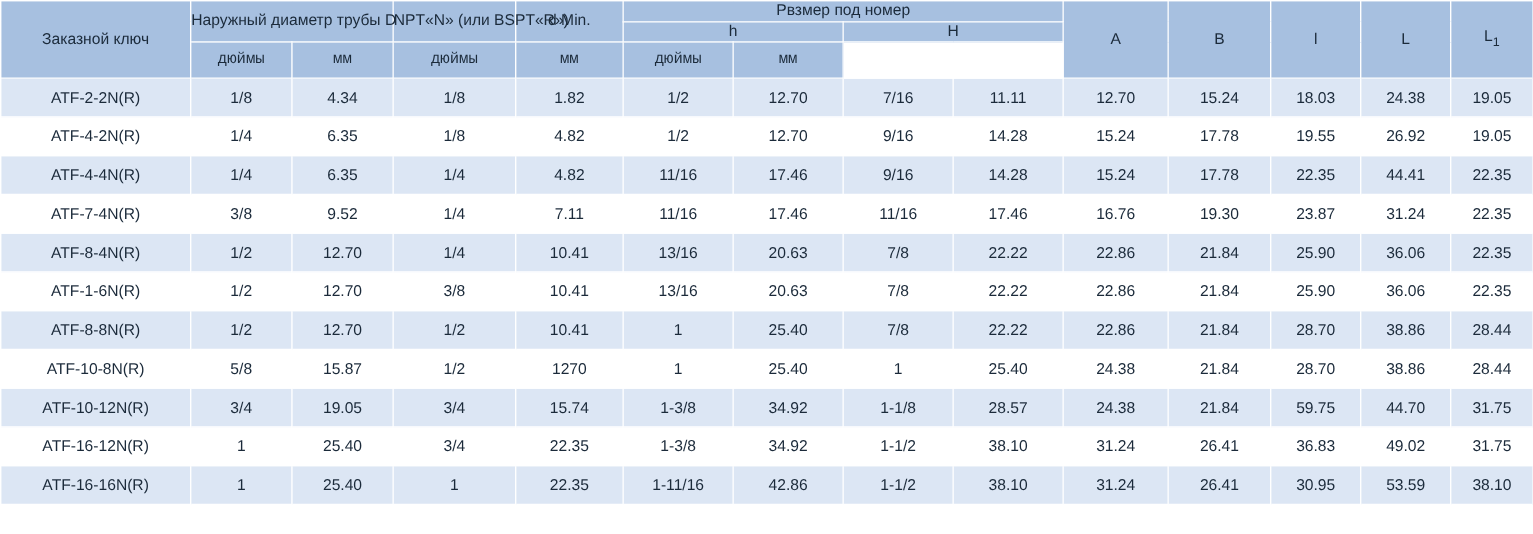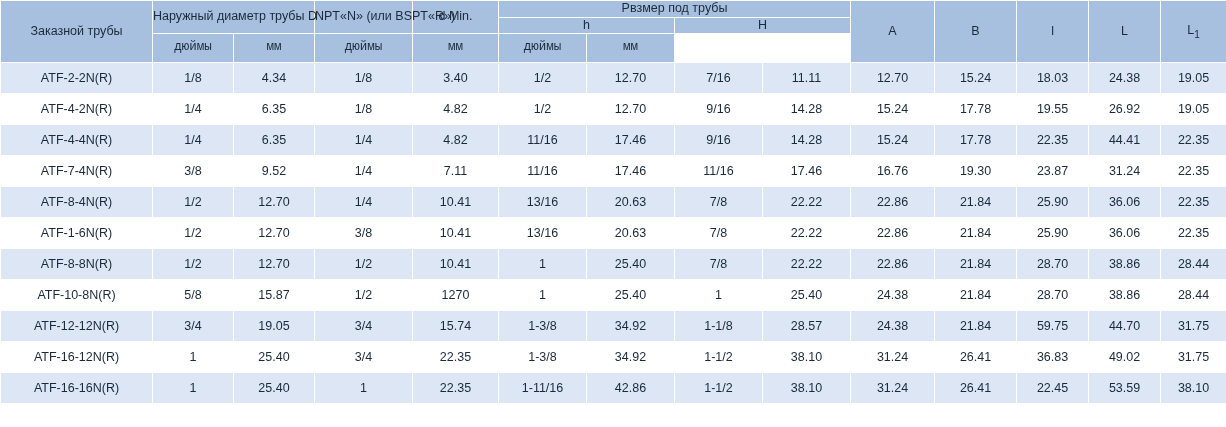--- a/index.html
+++ b/index.html
@@ -80,25 +80,25 @@
       <col class="col-Hin">
       <col class="col-Hmm">
     <col class="col-A">
       <col class="col-B">
       <col class="col-l">
       <col class="col-L">
       <col class="col-L1">
   </colgroup>
   <thead>
     <tr>
-      <th rowspan="3">Заказной трубы</th>
+      <th rowspan="3">Заказной ключ</th>
       <th colspan="2" rowspan="2">Наружный диаметр трубы D</th>
       <th rowspan="2">NPT«N» (или BSPT«R»)</th>
       <th rowspan="2">d Min.</th>
-      <th colspan="4">Рвзмер под трубы</th>
+      <th colspan="4">Рвзмер под номер</th>
       <th rowspan="3">A</th>
       <th rowspan="3">B</th>
       <th rowspan="3">l</th>
       <th rowspan="3">L</th>
       <th rowspan="3"><span>L</span><span class="sub-small">1</span></th>
     </tr>
     <tr>
       <th colspan="2">h</th>
       <th colspan="2">H</th>
     </tr>
@@ -110,21 +110,21 @@
       <th class="sub">дюймы</th>
       <th class="sub">мм</th>
     </tr>
   </thead>
   <tbody id="table-body">
       <tr>
         <td class="name">ATF-2-2N(R)</td>
         <td>1/8</td>
         <td>4.34</td>
         <td>1/8</td>
-        <td>3.40</td>
+        <td>1.82</td>
         <td>1/2</td>
         <td>12.70</td>
         <td>7/16</td>
         <td>11.11</td>
         <td>12.70</td>
         <td>15.24</td>
         <td>18.03</td>
         <td>24.38</td>
         <td>19.05</td>
       </tr>
@@ -234,21 +234,21 @@
         <td>25.40</td>
         <td>1</td>
         <td>25.40</td>
         <td>24.38</td>
         <td>21.84</td>
         <td>28.70</td>
         <td>38.86</td>
         <td>28.44</td>
       </tr>
       <tr>
-        <td class="name">ATF-12-12N(R)</td>
+        <td class="name">ATF-10-12N(R)</td>
         <td>3/4</td>
         <td>19.05</td>
         <td>3/4</td>
         <td>15.74</td>
         <td>1-3/8</td>
         <td>34.92</td>
         <td>1-1/8</td>
         <td>28.57</td>
         <td>24.38</td>
         <td>21.84</td>
@@ -277,18 +277,18 @@
         <td>1</td>
         <td>25.40</td>
         <td>1</td>
         <td>22.35</td>
         <td>1-11/16</td>
         <td>42.86</td>
         <td>1-1/2</td>
         <td>38.10</td>
         <td>31.24</td>
         <td>26.41</td>
-        <td>22.45</td>
+        <td>30.95</td>
         <td>53.59</td>
         <td>38.10</td>
       </tr>
     </tbody>
 </table>
 
 </body></html>

